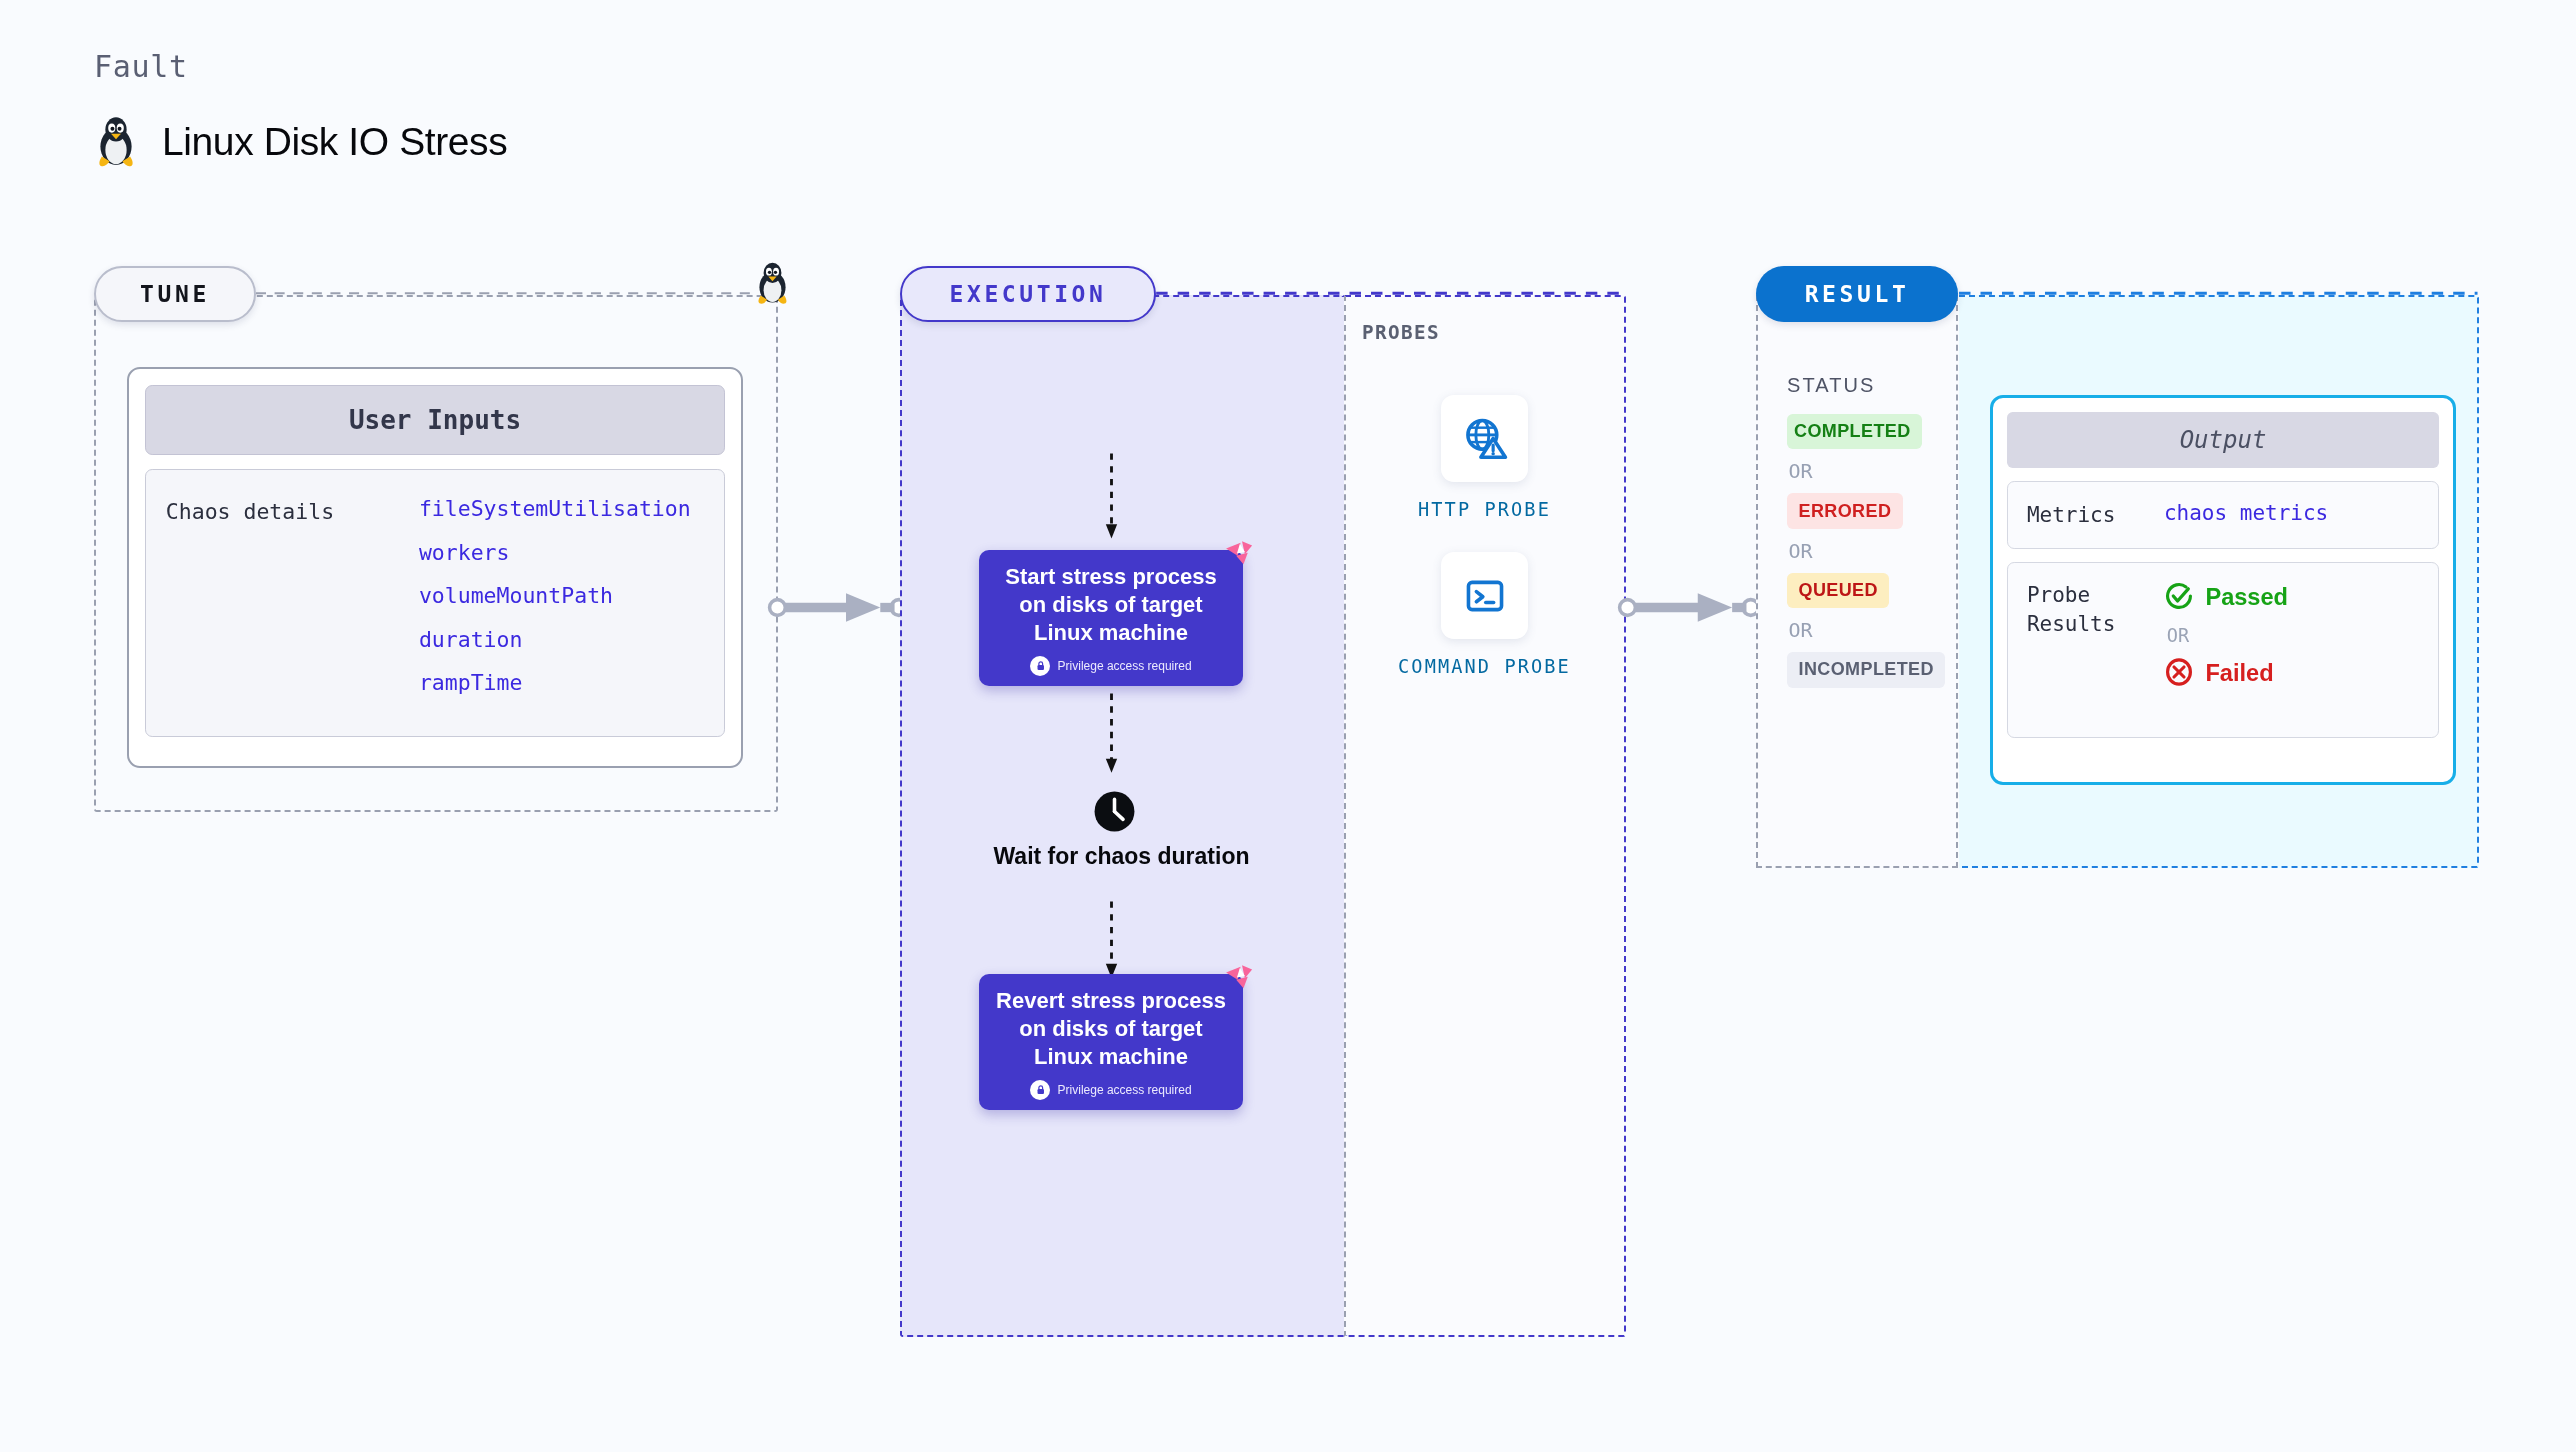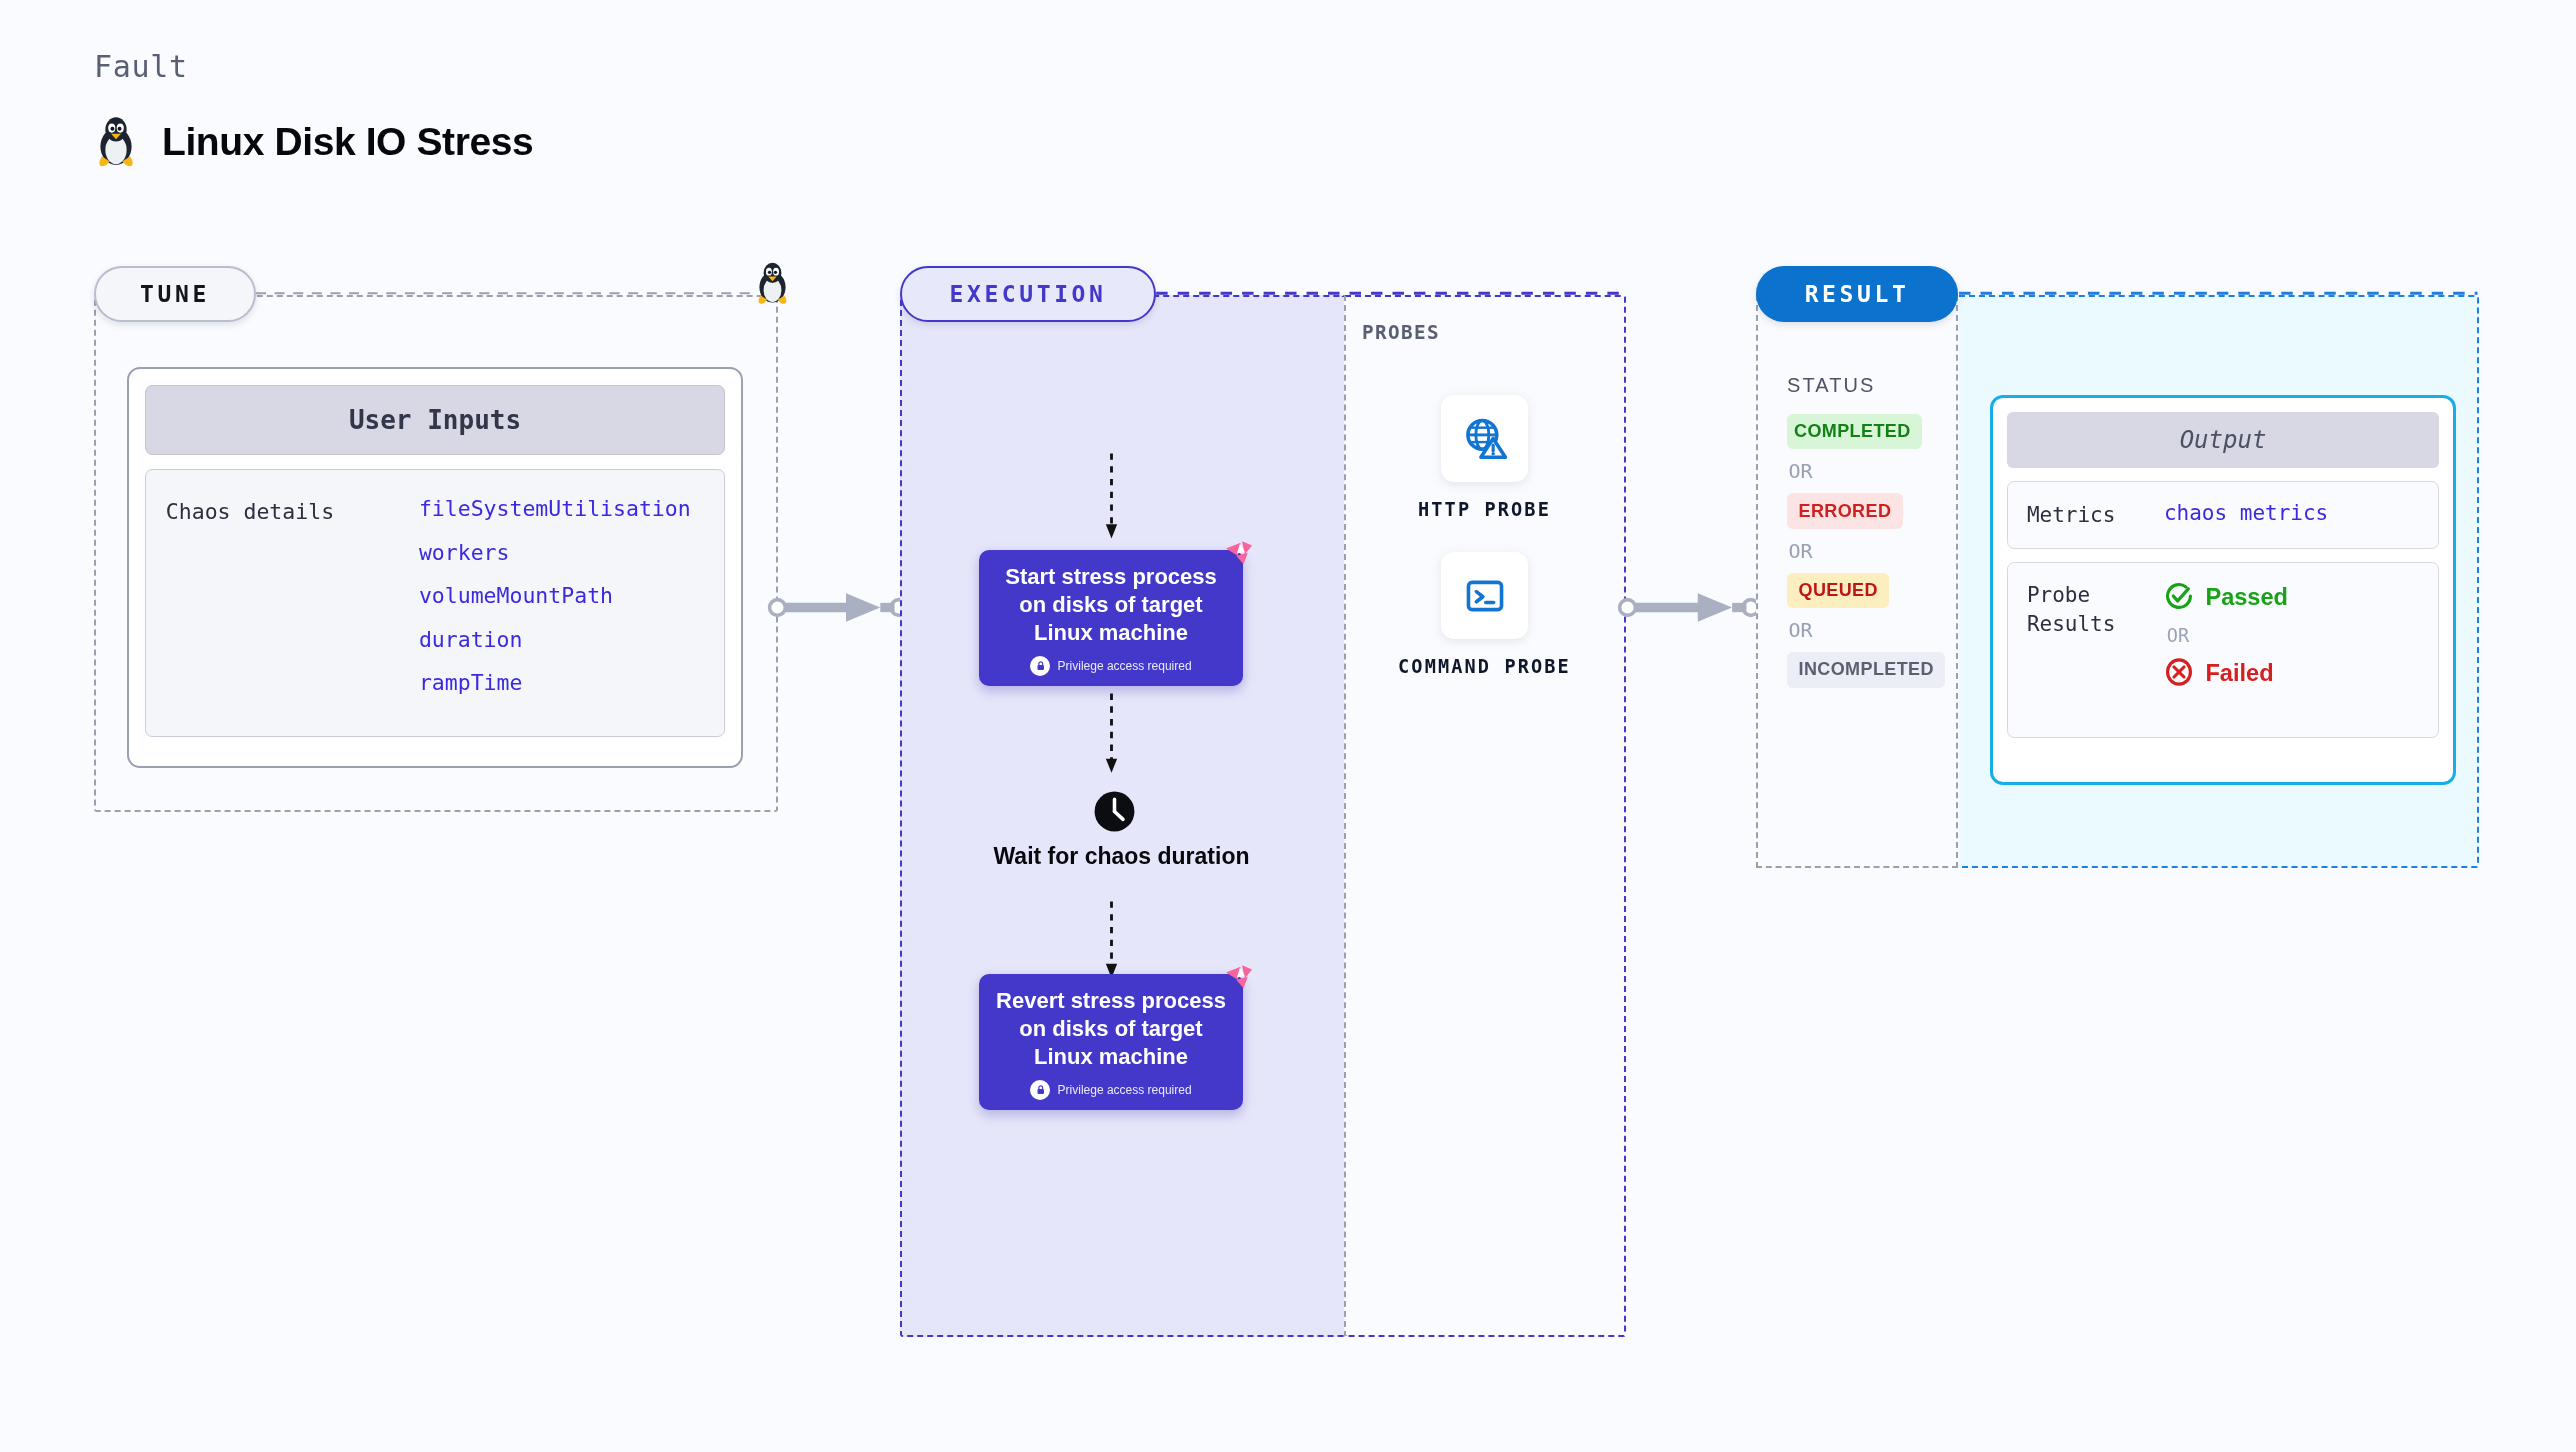--- a/index.html
+++ b/index.html
@@ -16,21 +16,21 @@
   .hdr-fault {
     position: absolute; left: 94px; top: 49px;
     font-family: "DejaVu Sans Mono", monospace;
     font-size: 30px; color: #5a5f73; letter-spacing: 0.7px;
   }
   .hdr-title-row {
     position: absolute; left: 94px; top: 115px;
     display: flex; align-items: center; gap: 24px;
   }
   .hdr-title {
-    font-size: 39px; font-weight: bold; color: #07080c;
+    font-size: 39px; font-weight: normal; color: #07080c;
     letter-spacing: -0.4px;
   }
 
   
   .tux { display: block; }
 
   
   .panel { position: absolute; }
 
   .tune-panel {
@@ -149,21 +149,21 @@
     color: #5a6072; letter-spacing: 1.4px; font-weight: bold;
   }
   .probe-item { position: absolute; width: 193px; text-align: center; left: 1388px; }
   .probe-tile {
     width: 87px; height: 87px; margin: 0 auto; background: #ffffff;
     border-radius: 13px; box-shadow: 0 2.9px 10px rgba(80,95,130,0.13);
     display: flex; align-items: center; justify-content: center;
   }
   .probe-label {
     margin-top: 15.8px; font-family: "DejaVu Sans Mono", monospace;
-    font-size: 18.6px; color: #0f172a; letter-spacing: 2.1px; font-weight: bold;
+    font-size: 18.6px; color: #0369a1; letter-spacing: 2.1px; font-weight: normal;
     line-height: 1.32;
   }
   .probe-http { top: 395px; }
   .probe-cmd  { top: 552px; }
 
   
   .status-title {
     position: absolute; left: 1787px; top: 374px;
     font-size: 20px; font-weight: normal; color: #4e5365; letter-spacing: 2.1px;
   }

